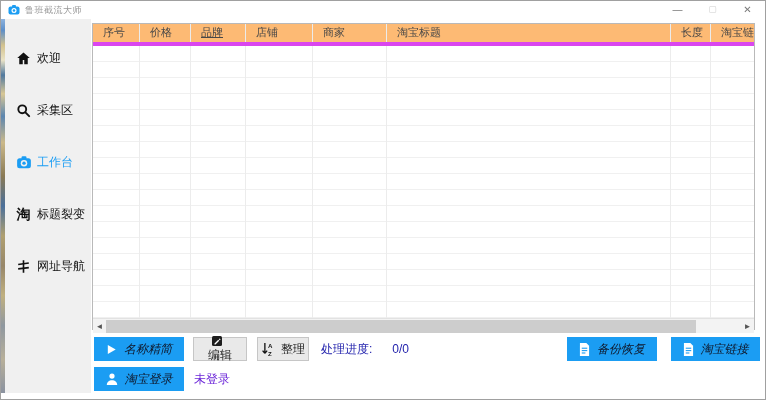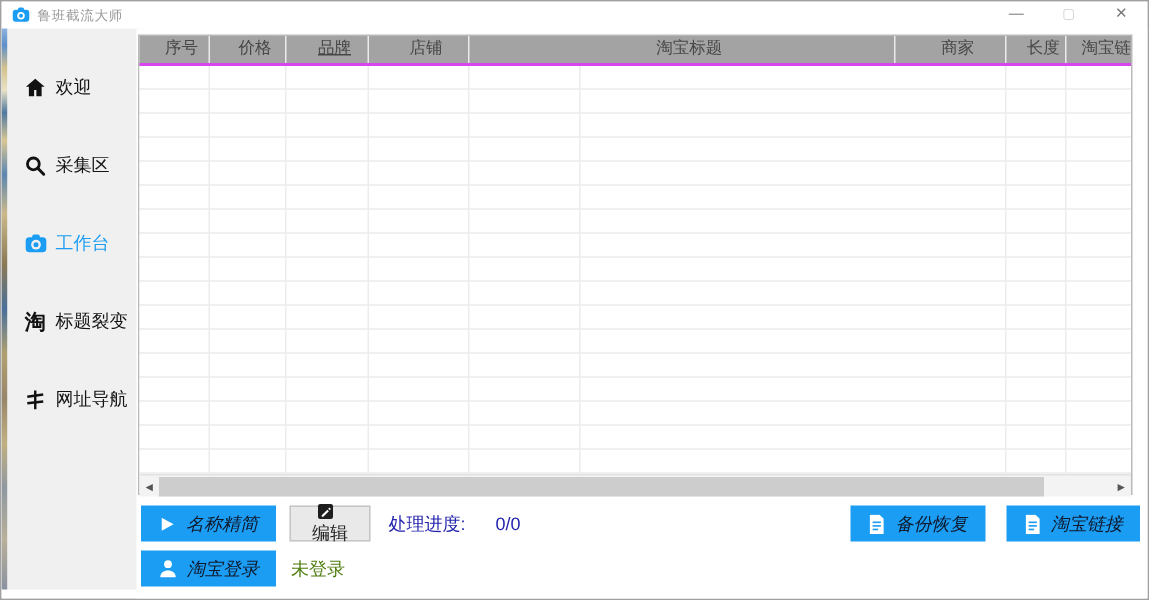--- a/index.html
+++ b/index.html
@@ -26,21 +26,21 @@
   .side-item{display:flex;align-items:center;height:26px;margin:0 0 26px 10px;cursor:default;}
   .side-item .s-icon{width:17px;height:17px;display:inline-flex;align-items:center;justify-content:center;flex:0 0 17px;}
   .side-item .s-label{font-size:12px;color:#141414;margin-left:5px;white-space:nowrap;}
   .side-item.active .s-label{color:#1b9df3;}
   .tao-glyph{font-size:14px;font-weight:700;color:#111;line-height:1;}
 
   
   .main{position:absolute;left:90px;top:0;right:0;bottom:0;background:#fff;}
 
   .grid{position:absolute;left:1px;top:4px;width:663px;height:307px;border:1px solid #b9b9b9;box-sizing:border-box;background:#fff;}
-  .grid-header{height:18px;display:flex;background:#a3a3a3;border-bottom:2px solid #d946ef;text-align:center;}
+  .grid-header{height:18px;display:flex;background:#fdba74;border-bottom:4px solid #d946ef;}
   .gh-cell{box-sizing:border-box;padding-left:10px;font-size:11px;color:#474747;line-height:17px;border-right:1px solid #ebebeb;white-space:nowrap;overflow:hidden;flex-shrink:0;}
   .gh-cell:last-child{flex:1;border-right:none;}
   .grid-body{position:relative;height:272px;background:repeating-linear-gradient(to bottom,#ffffff 0 15px,#f0f0f0 15px 16px);overflow:hidden;}
   .vline{position:absolute;top:0;bottom:0;width:1px;background:#ececec;}
 
   .hscroll{height:15px;background:#f3f3f3;display:flex;align-items:center;border-top:1px solid #e2e2e2;box-sizing:border-box;}
   .hs-btn{width:13px;height:15px;font-size:8px;color:#555;display:flex;align-items:center;justify-content:center;}
   .hs-thumb{height:13px;width:590px;background:#cdcdcd;}
   .hs-track{flex:1;height:15px;}
 
@@ -50,21 +50,21 @@
   .btn{height:24px;display:inline-flex;align-items:center;justify-content:center;font-size:12px;box-sizing:border-box;cursor:default;white-space:nowrap;}
   .btn .b-icon{display:inline-flex;margin-right:7px;}
   .btn-blue{background:#1b9df3;color:#0f172a;border:none;width:90px;font-style:italic;}
   .btn-gray{background:#e9e9e9;border:1px solid #c6c6c6;color:#1c1c1c;}
   .btn-edit{width:54px;margin-left:9px;flex-direction:column;}
   .btn-sort{width:52px;margin-left:10px;}
   .progress{margin-left:12px;font-size:12px;color:#2323ad;}
   .progress .p-val{margin-left:20px;}
   .spacer{flex:1;}
   .btn-export{margin-left:14px;width:89px;}
-  .status-red{margin-left:10px;font-size:12px;color:#4d7c0f;}
+  .status-red{margin-left:10px;font-size:12px;color:#6d28d9;}
 </style>
 </head>
 <body>
 
 <div class="window">
 
   <div class="titlebar">
     <span class="app-icon">
       <svg viewBox="0 0 24 24" width="12" height="12">
         <rect x="1" y="5" width="22" height="16" rx="4" fill="#1b9df3"></rect>
@@ -132,22 +132,22 @@
       </div>
 
     <div class="main">
 
       <div class="grid">
         <div class="grid-header" id="grid-header">
             <div class="gh-cell" style="width: 47px;">序号</div>
             <div class="gh-cell" style="width: 51px;">价格</div>
             <div class="gh-cell" style="width: 55px; text-decoration: underline;">品牌</div>
             <div class="gh-cell" style="width: 67px;">店铺</div>
+            <div class="gh-cell" style="width: 74px;">商家</div>
             <div class="gh-cell" style="width: 284px;">淘宝标题</div>
-            <div class="gh-cell" style="width: 74px;">商家</div>
             <div class="gh-cell" style="width: 40px;">长度</div>
             <div class="gh-cell" style="width: 52px;">淘宝链接</div>
           </div>
         <div class="grid-body" id="grid-body">
             <div class="vline" style="left: 46px;"></div>
             <div class="vline" style="left: 97px;"></div>
             <div class="vline" style="left: 152px;"></div>
             <div class="vline" style="left: 219px;"></div>
             <div class="vline" style="left: 293px;"></div>
             <div class="vline" style="left: 577px;"></div>
@@ -175,20 +175,30 @@
           <span class="b-icon">
             <svg width="12" height="12" viewBox="0 0 24 24">
               <rect x="2" y="2" width="20" height="20" rx="3" fill="#1d1d1d"></rect>
               <path d="M7 17l7.5-7.5 2 2L9 19H7z" fill="#fff"></path>
               <path d="M15.6 8.4l1.6-1.6 2 2-1.6 1.6z" fill="#fff"></path>
             </svg>
           </span>
           <span>编辑</span>
         </button>
 
+        <button class="btn btn-gray btn-sort">
+          <span class="b-icon">
+            <svg width="13" height="14" viewBox="0 0 14 16">
+              <path d="M4 1v12 M4 13l-2.6-3.2 M4 13l2.6-3.2" stroke="#111" stroke-width="1.5" fill="none"></path>
+              <text x="7.5" y="7" font-size="7" font-weight="bold" fill="#111">A</text>
+              <text x="7.5" y="15.5" font-size="7" font-weight="bold" fill="#111">Z</text>
+            </svg>
+          </span>
+          <span>整理</span>
+        </button>
 
         <span class="progress">
           <span>处理进度:</span><span class="p-val">0/0</span>
         </span>
 
         <span class="spacer"></span>
 
         <button class="btn btn-blue">
           <span class="b-icon">
             <svg width="11" height="13" viewBox="0 0 12 14">

